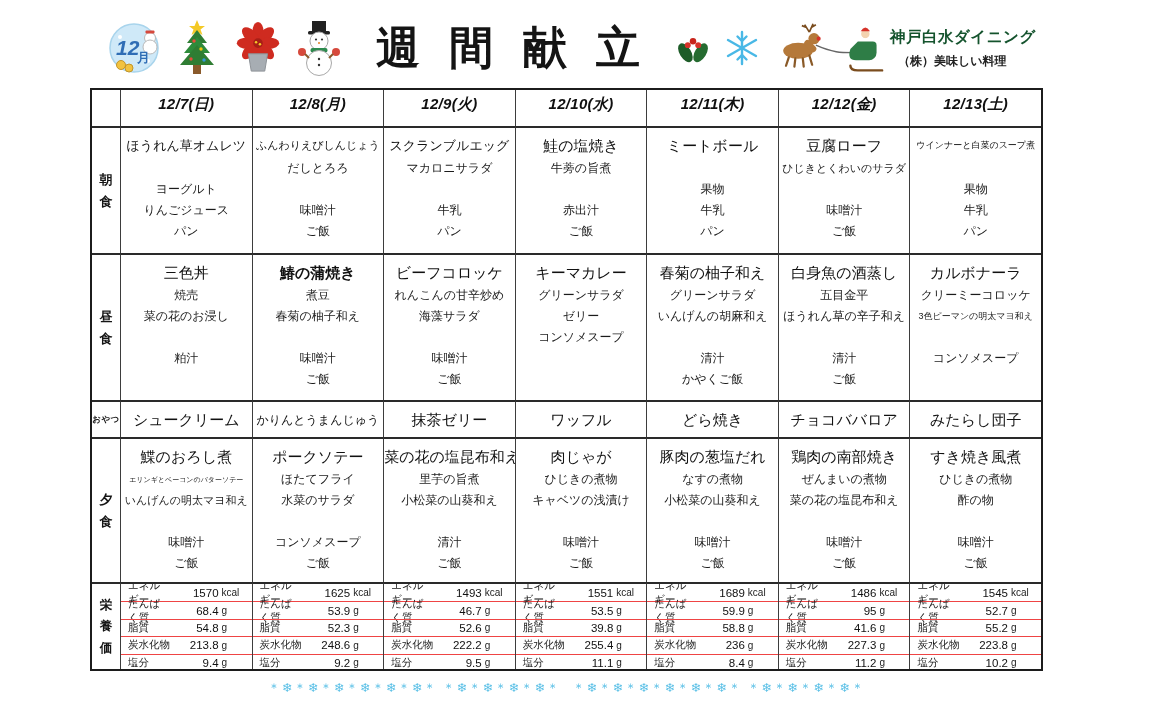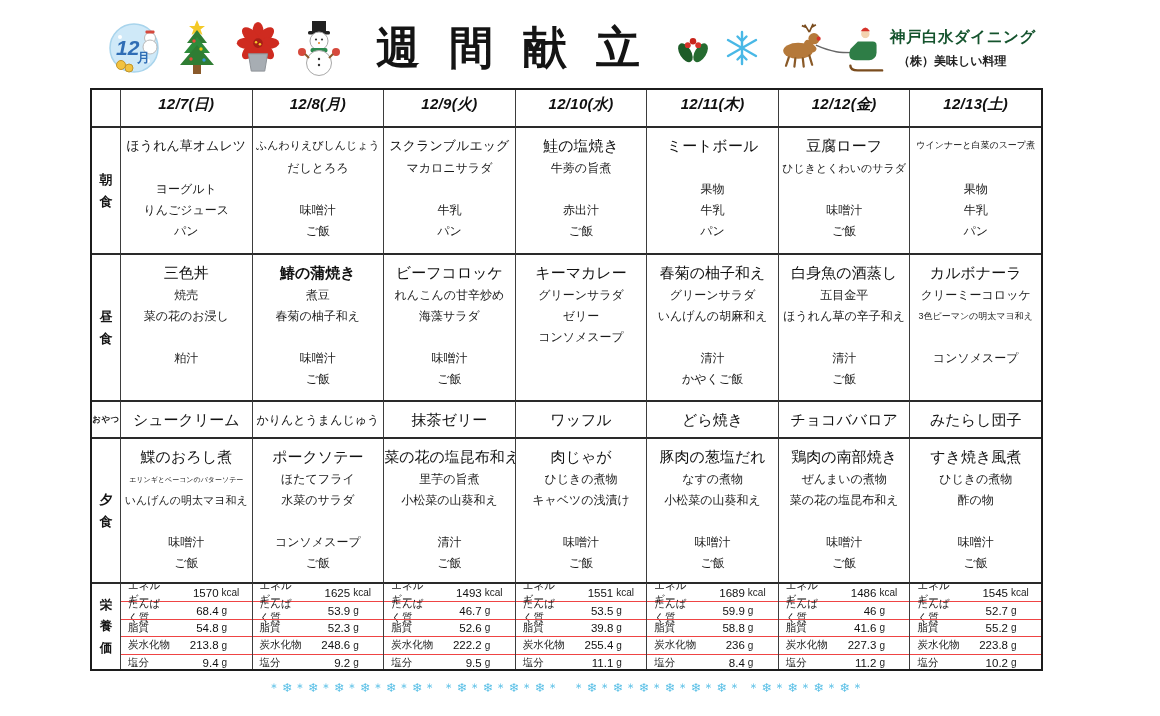--- a/index.html
+++ b/index.html
@@ -529,21 +529,21 @@
       </div>
     </div>
     <div class="cell nut h-nut">
       <div class="nrow">
         <span class="nname">エネルギー</span>
         <span class="nval">1486</span>
         <span class="nunit">kcal</span>
       </div>
       <div class="nrow">
         <span class="nname">たんぱく質</span>
-        <span class="nval">46</span>
+        <span class="nval">95</span>
         <span class="nunit">g</span>
       </div>
       <div class="nrow">
         <span class="nname">脂質</span>
         <span class="nval">41.6</span>
         <span class="nunit">g</span>
       </div>
       <div class="nrow">
         <span class="nname">炭水化物</span>
         <span class="nval">227.3</span>

